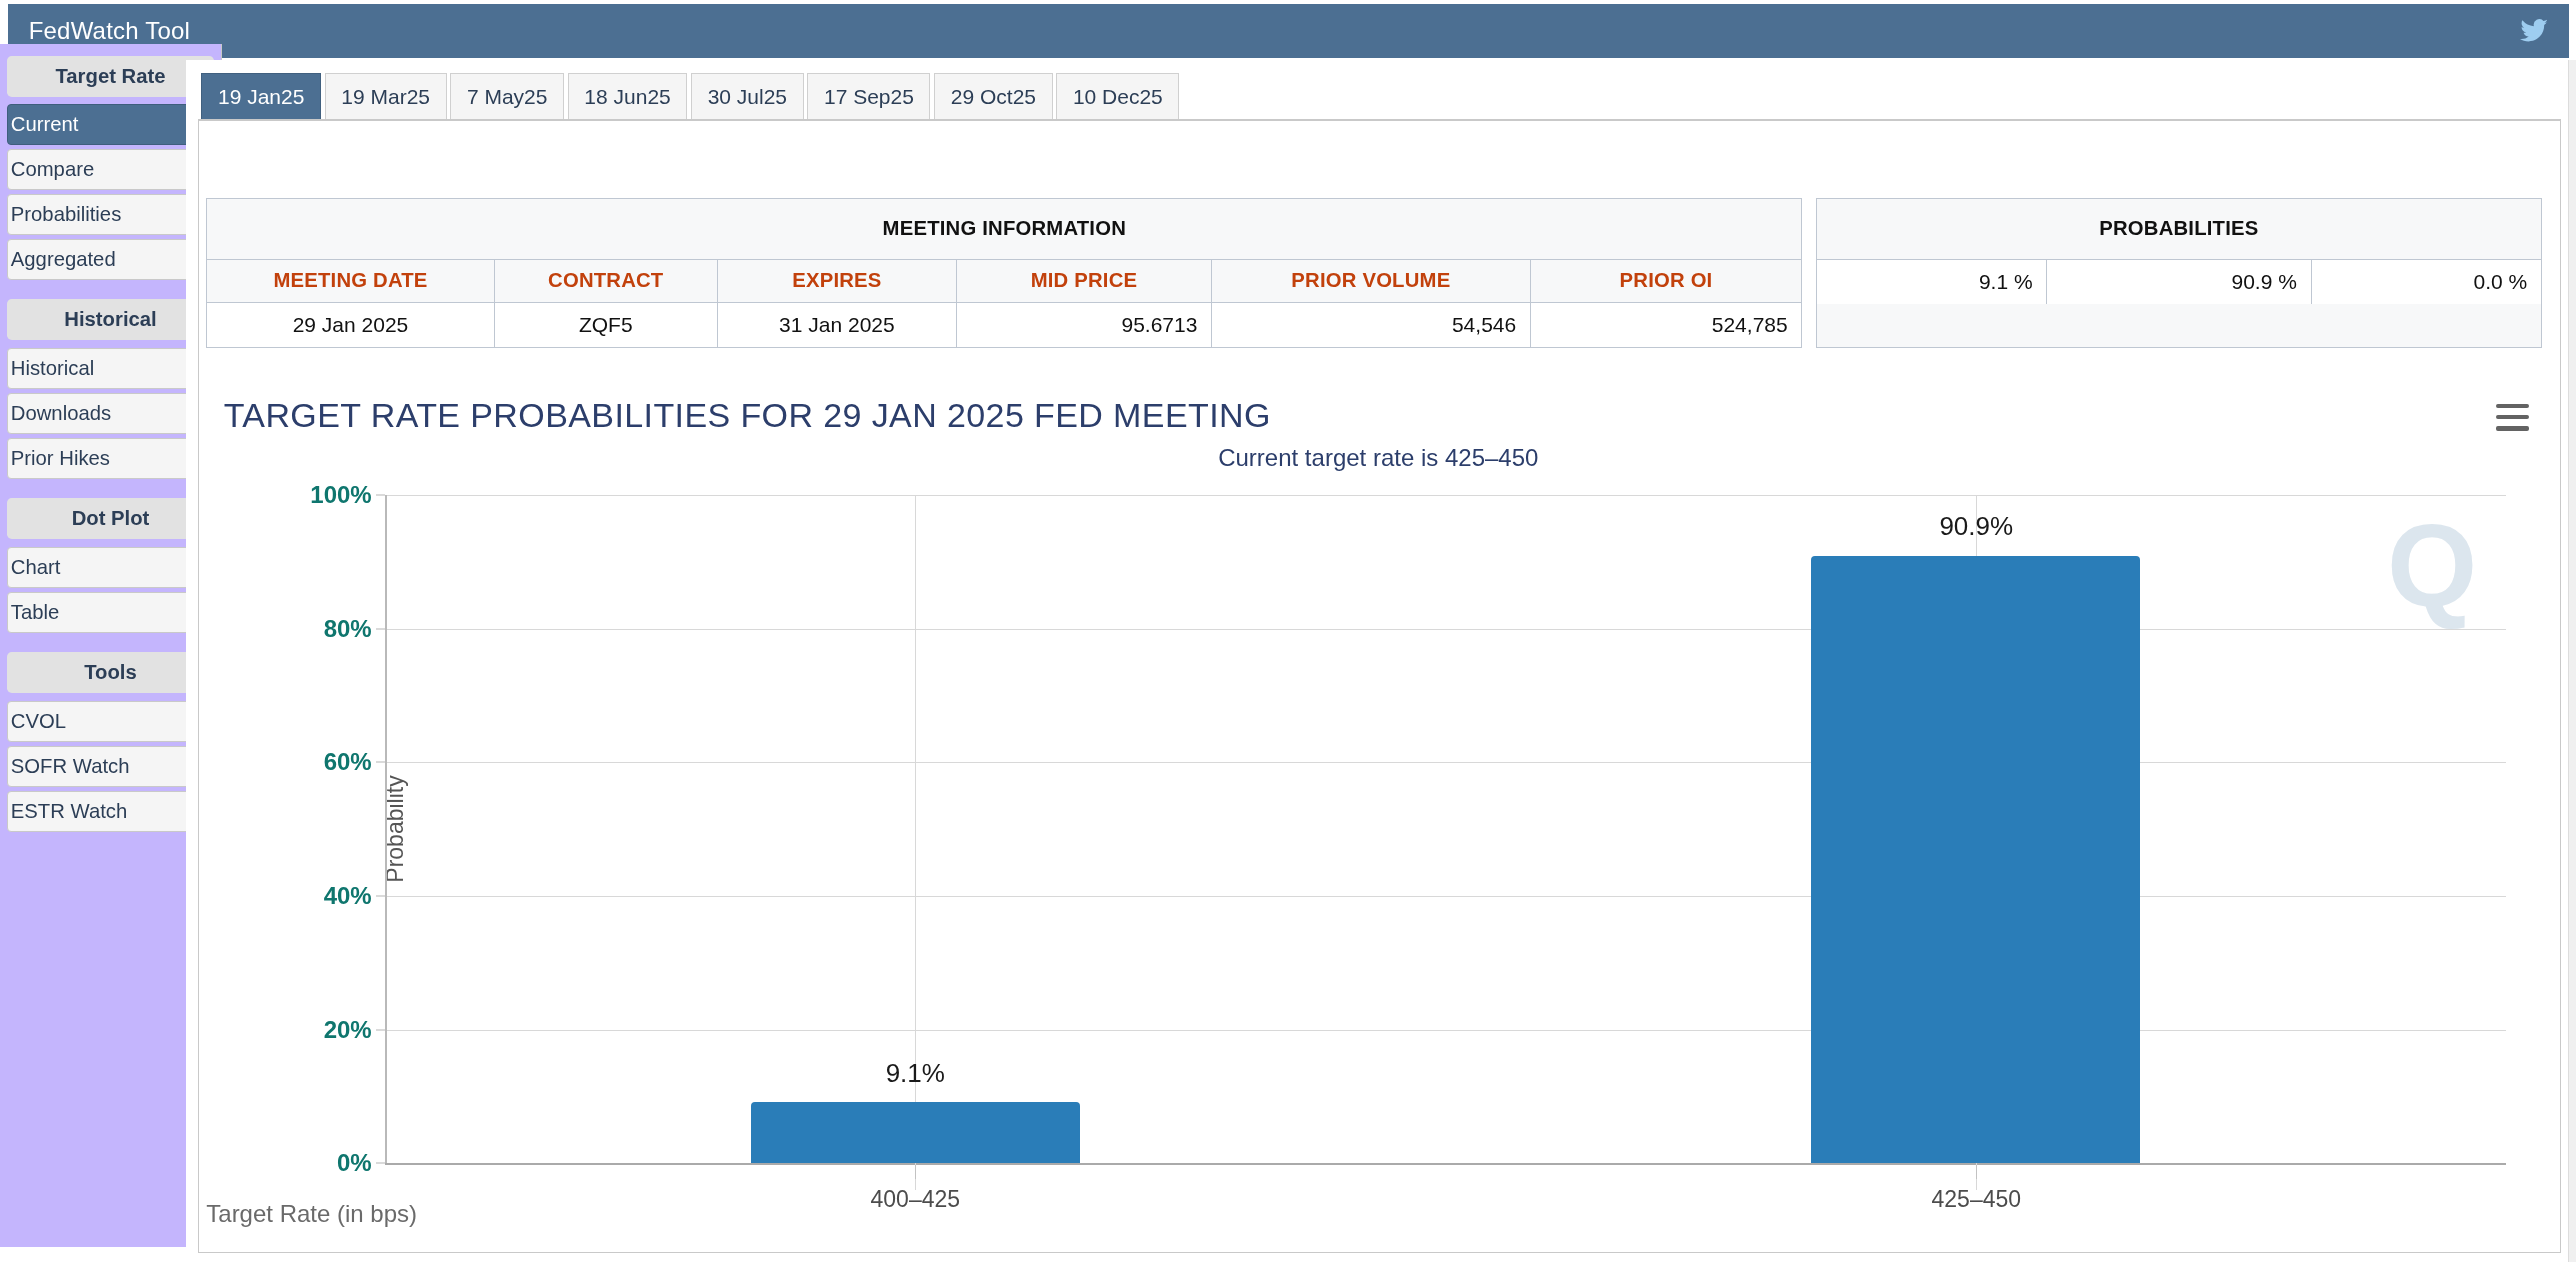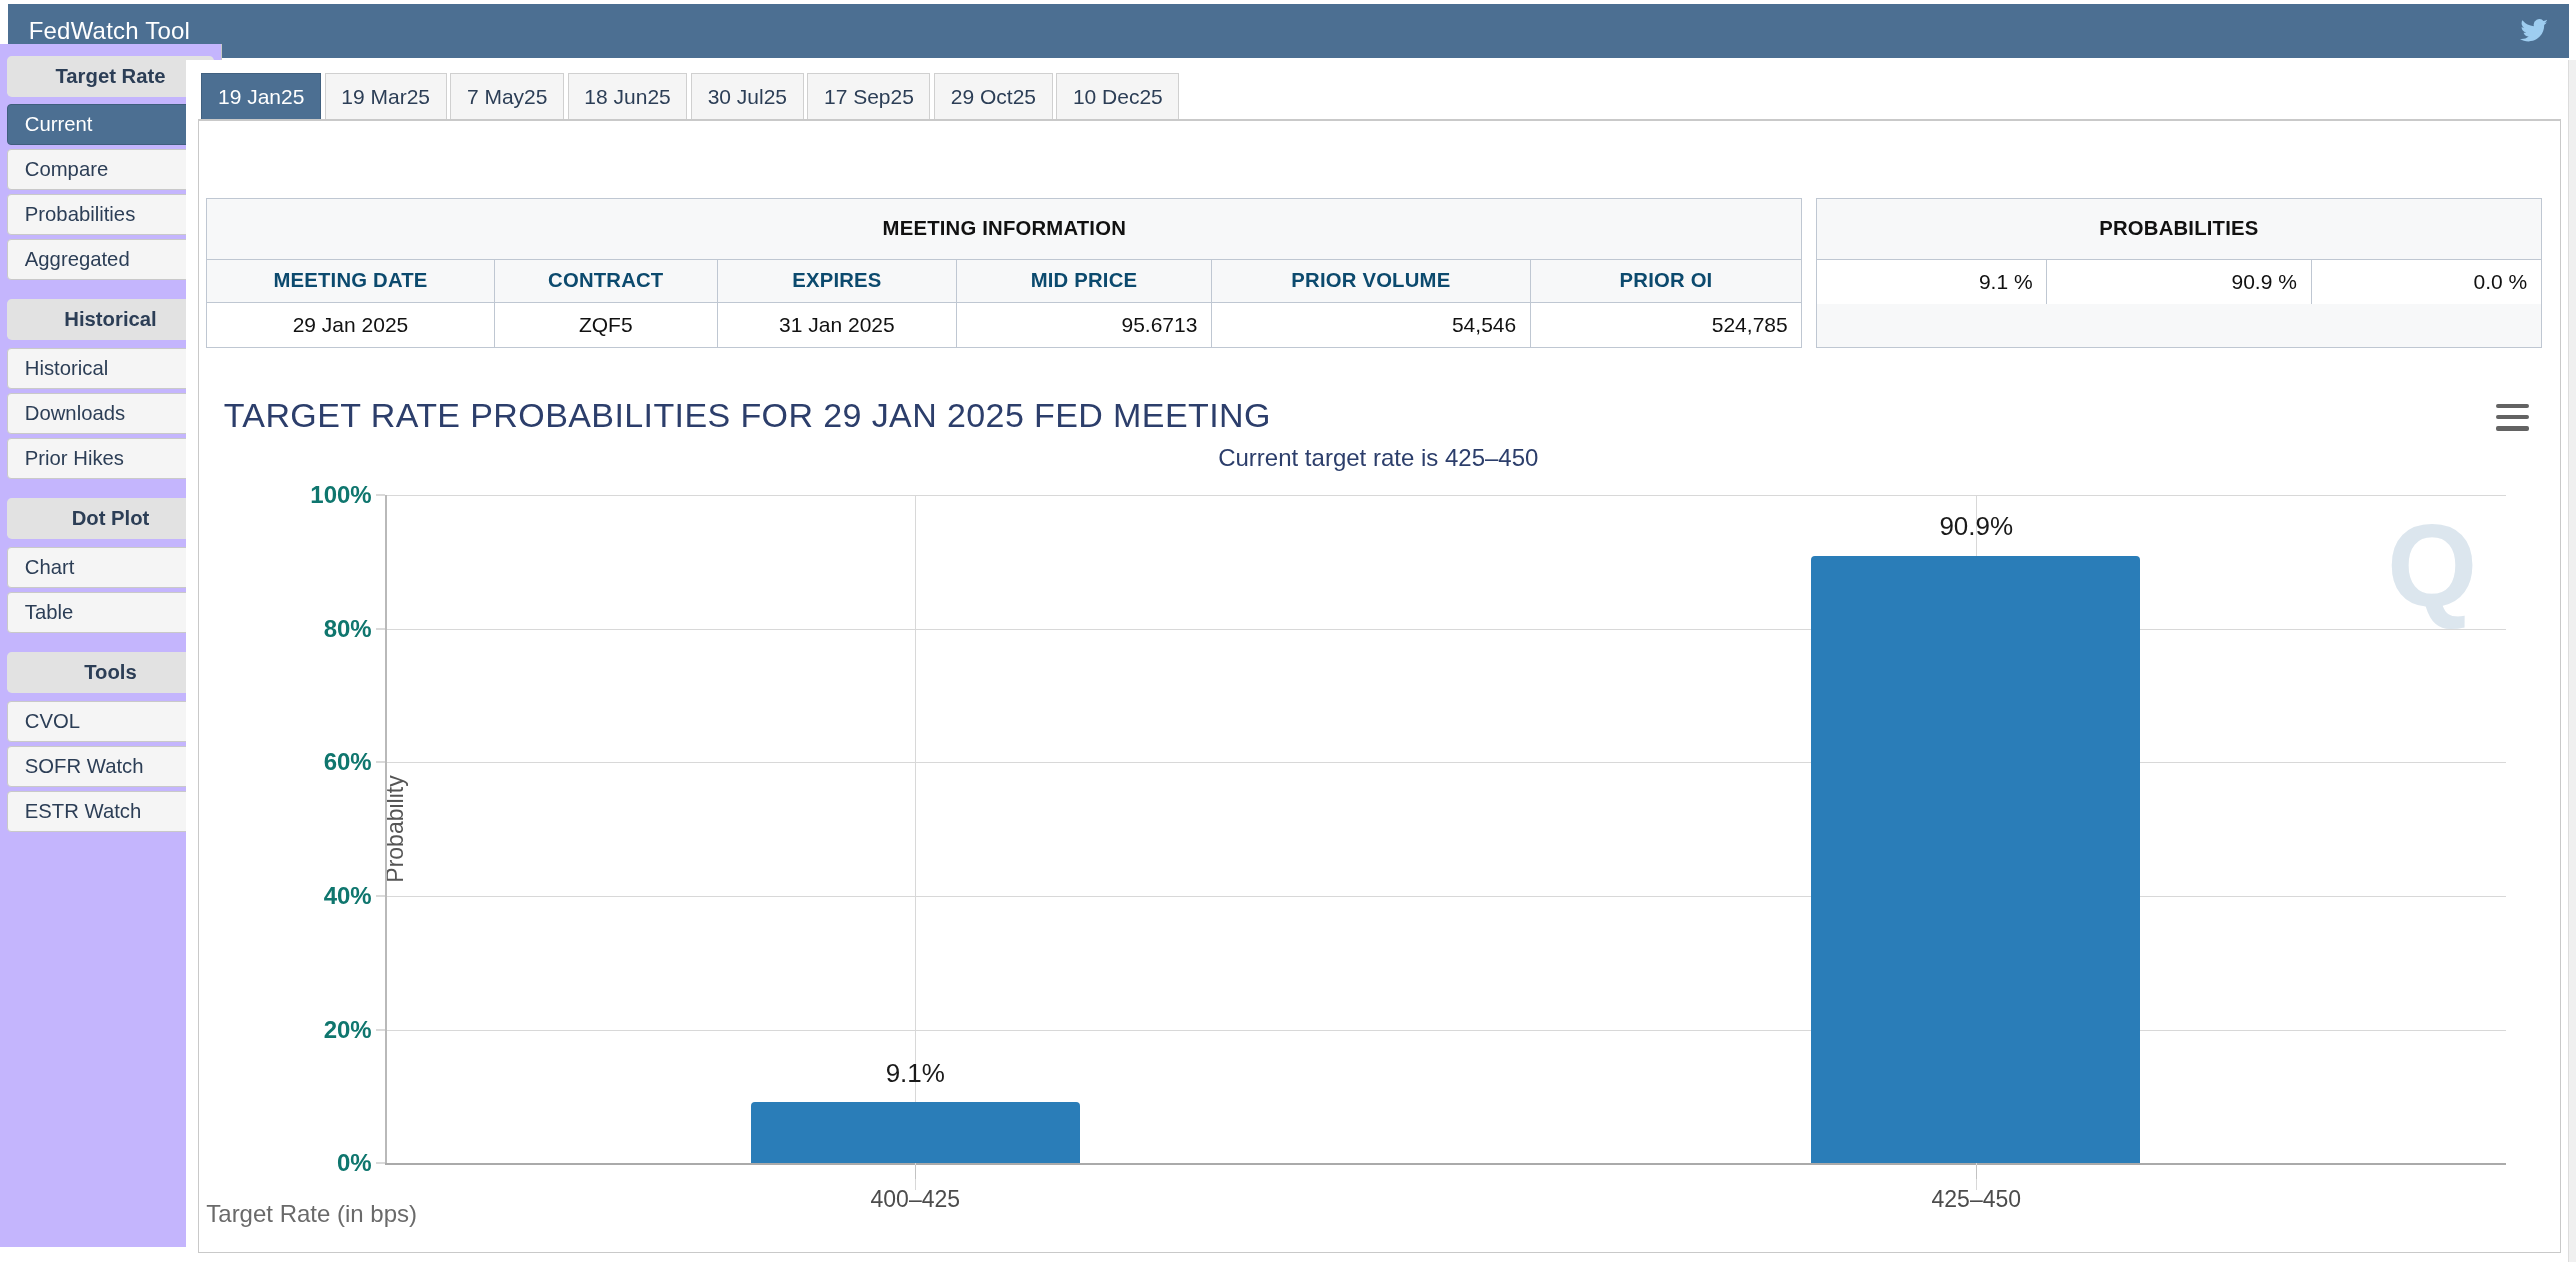--- a/index.html
+++ b/index.html
@@ -45,21 +45,21 @@
     margin-bottom: 7.7px;
   }
   .side-head.spaced { margin-top: 19.4px; }
   .side-item {
     border: 1px solid #c9c9c9;
     border-radius: 4px;
     background: #f5f5f5;
     color: #2c3e56;
     font-size: 20.3px;
     height: 41px; line-height: 39px;
-    padding-left: 17px;
+    padding-left: 3px;
     margin-bottom: 3.9px;
     cursor: pointer;
     white-space: nowrap;
     overflow: hidden;
   }
   .side-item.active {
     background: #4c6f92;
     color: #ffffff;
     border-color: #3f5e7d;
   }
@@ -118,21 +118,21 @@
   table.fw { width: 100%; border-collapse: collapse; }
   table.fw th.group {
     font-family: "Liberation Sans Narrow", "Liberation Sans", sans-serif;
     font-size: 20.3px; font-weight: bold; color: #111111;
     height: 60px; background: #f7f8f9;
     border-bottom: 1px solid #bfc7d2;
     letter-spacing: 0.2px;
   }
   table.fw th.col {
     font-family: "Liberation Sans Narrow", "Liberation Sans", sans-serif;
-    font-size: 20.3px; font-weight: bold; color: #0c4a6e;
+    font-size: 20.3px; font-weight: bold; color: #c2410c;
     height: 43px; background: #f7f8f9;
     border-right: 1px solid #bfc7d2;
     border-bottom: 1px solid #bfc7d2;
     letter-spacing: 0.2px;
   }
   table.fw th.col:last-child { border-right: none; }
   table.fw td {
     font-family: "Liberation Sans Narrow", "Liberation Sans", sans-serif;
     font-size: 21px; color: #111111;
     height: 45px; background: #ffffff;

